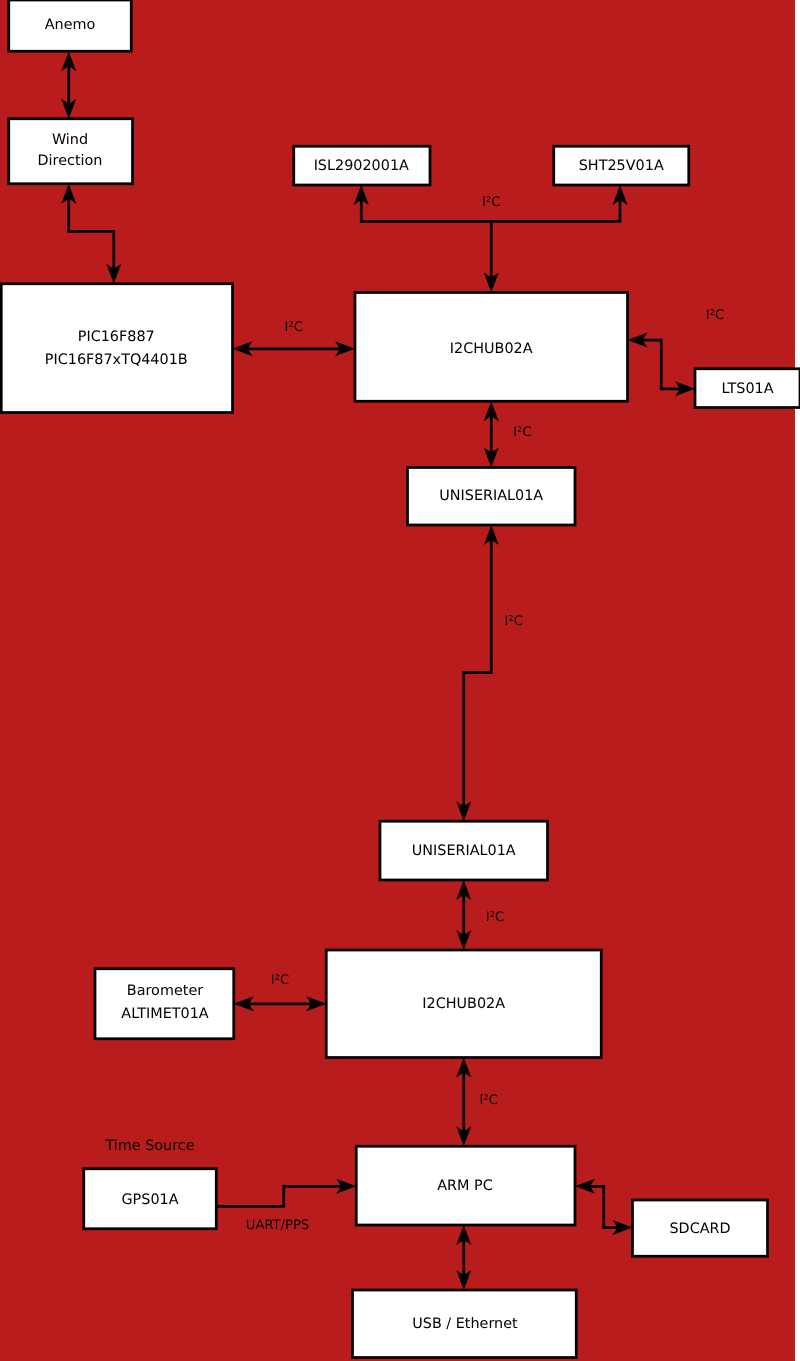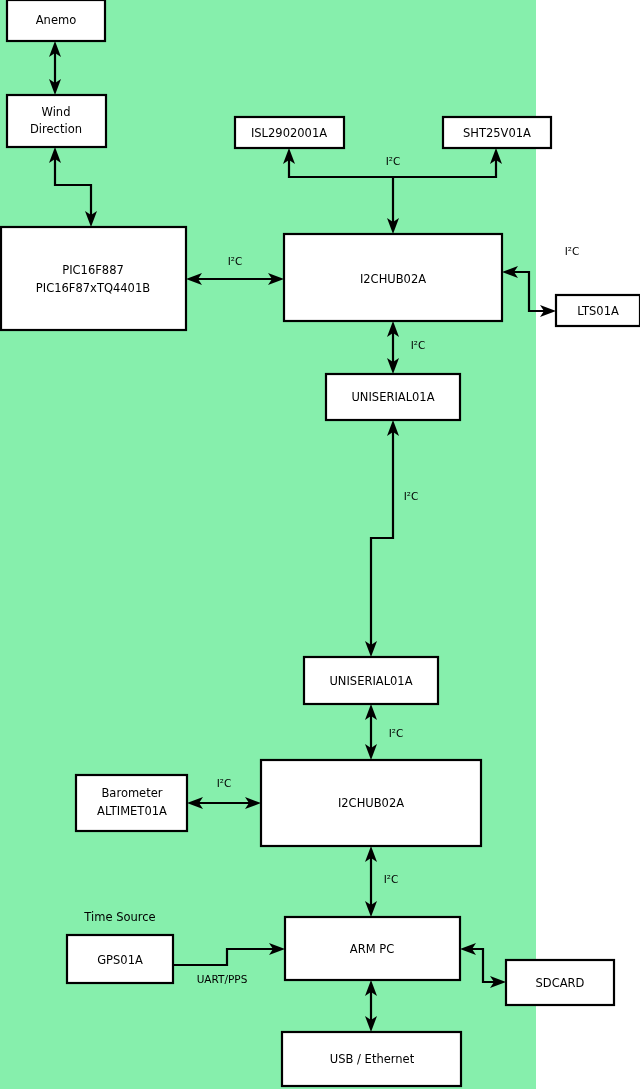--- a/index.html
+++ b/index.html
@@ -8,23 +8,23 @@
     background: #ffffff;
   }
   body {
     width: 640px;
     height: 1089px;
     font-family: "DejaVu Sans", sans-serif;
     overflow: hidden;
   }
   #diagram-root {
     position: relative;
-    width: 536px;
+    width: 636px;
     height: 1089px;
-    background: #86efac;
+    background: #b91c1c;
   }
   svg.diagram-canvas {
     position: absolute;
     left: 0;
     top: 0;
     width: 640px;
     height: 1089px;
   }
   .node-rect {
     fill: #ffffff;

